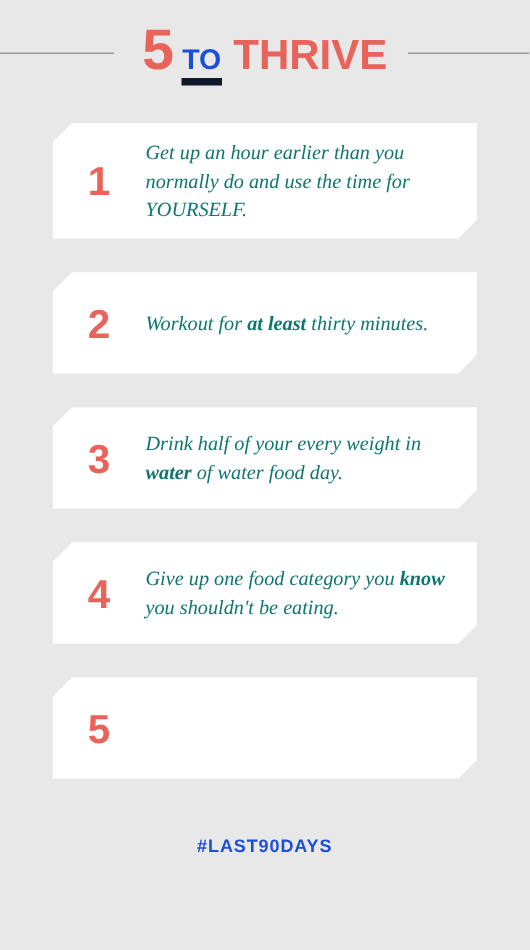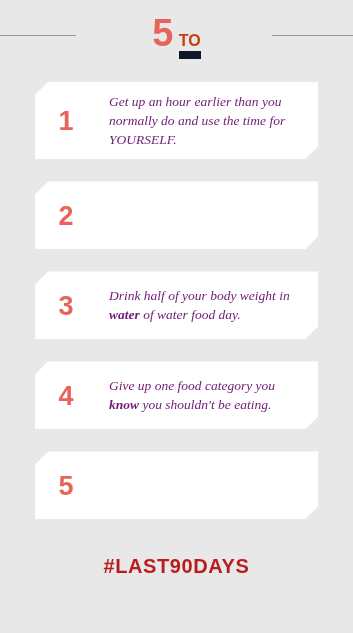--- a/index.html
+++ b/index.html
@@ -43,25 +43,25 @@
     padding: 0 10px;
   }
   .title-five {
     font-size: 38px;
     font-weight: bold;
     color: #e8635a;
     line-height: 1;
     letter-spacing: -0.5px;
   }
   .title-to {
-    font-size: 16px;
+    font-size: 19px;
     font-weight: bold;
-    color: #c2410c;
+    color: #1d4ed8;
     line-height: 1;
-    border-bottom: 8px solid #0f172a;
+    border-bottom: 5px solid #0f172a;
     padding-bottom: 2px;
     letter-spacing: 0px;
   }
   .title-thrive {
     font-size: 28px;
     font-weight: bold;
     color: #e8635a;
     line-height: 1;
     letter-spacing: 0px;
     margin-left: 2px;
@@ -92,62 +92,63 @@
     color: #e8635a;
     line-height: 1;
     padding-top: 2px;
   }
   .card-text {
     flex: 1 1 auto;
     font-family: "Liberation Serif", serif;
     font-style: italic;
     font-size: 13.5px;
     line-height: 1.42;
-    color: #701a75;
-    margin-left: 12px;
+    color: #0f766e;
   }
   .card-text b {
     font-weight: bold;
   }
 
   
   .footer {
     text-align: center;
     padding-top: 14px;
   }
   .hashtag {
-    font-size: 20px;
+    font-size: 12px;
     font-weight: bold;
-    color: #b91c1c;
+    color: #1d4ed8;
     letter-spacing: 0.6px;
   }
 </style>
 </head>
 <body>
 
 <div class="header">
   <div class="rule rule-left"></div>
   <div class="rule rule-right"></div>
   <div class="title-wrap">
     <span class="title-five">5</span>
     <span class="title-to">TO</span>
+    <span class="title-thrive">THRIVE</span>
   </div>
 </div>
 
 <div class="cards">
     <div class="card">
       <div class="card-num">1</div>
       <div class="card-text"><span>Get up an hour earlier than you normally do and use the time for YOURSELF.</span></div>
     </div>
     <div class="card">
       <div class="card-num">2</div>
+      <div class="card-text"><span>Workout for </span><b>at least</b><span> thirty minutes.</span></div>
     </div>
     <div class="card">
       <div class="card-num">3</div>
-      <div class="card-text"><span>Drink half of your body weight in </span><b>water</b><span> of water food day.</span></div>
+      <div class="card-text"><span>Drink half of your every weight in </span><b>water</b><span> of water food day.</span></div>
     </div>
     <div class="card">
       <div class="card-num">4</div>
       <div class="card-text"><span>Give up one food category you </span><b>know</b><span> you shouldn't be eating.</span></div>
     </div>
     <div class="card">
       <div class="card-num">5</div>
     </div>
   </div>
 

